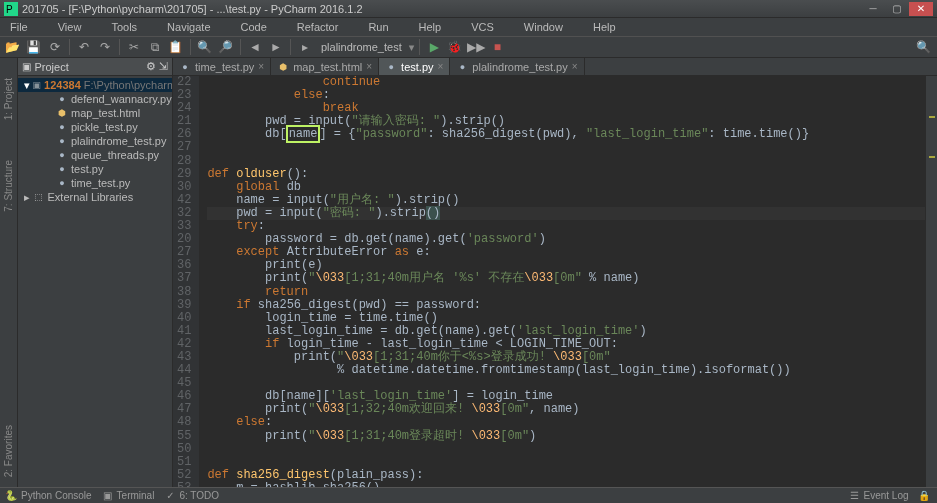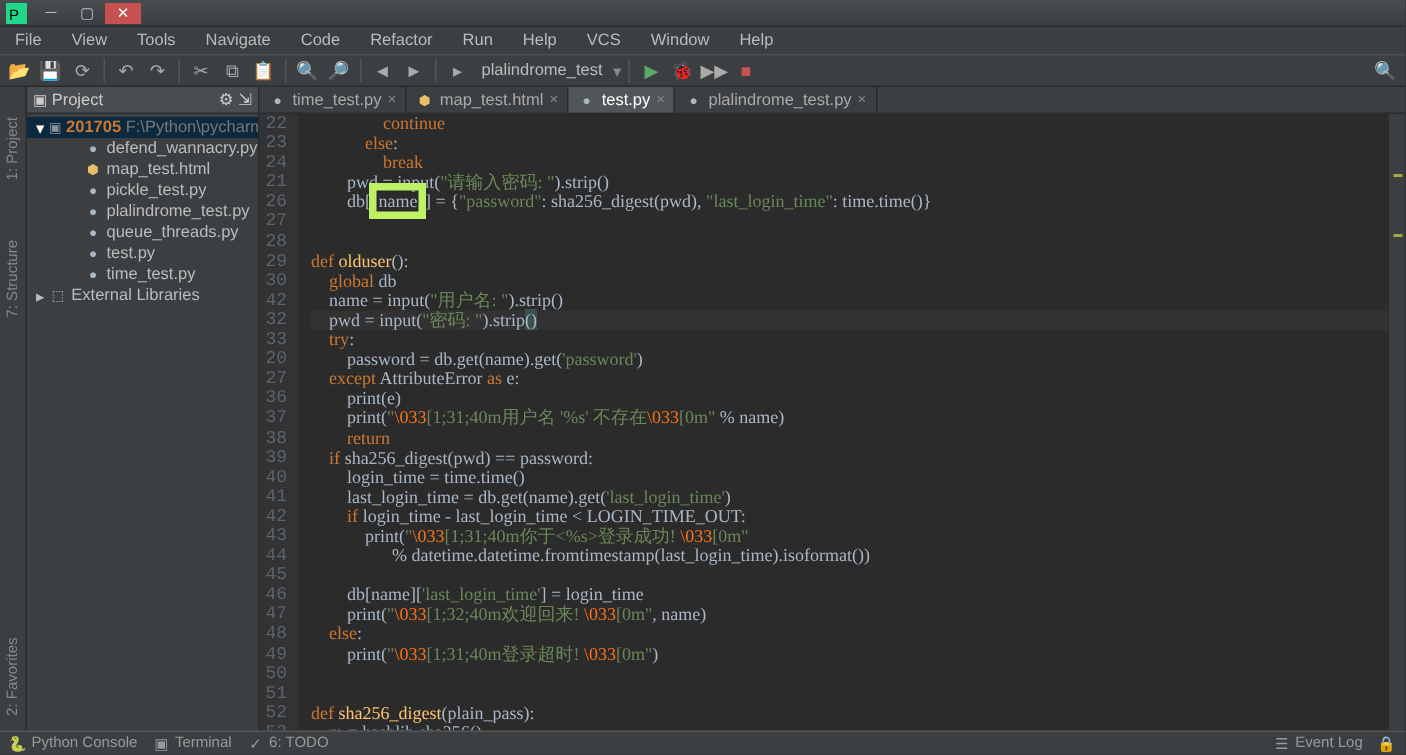--- a/index.html
+++ b/index.html
@@ -25,21 +25,21 @@
 .titlebar .icon { width: 14px; height: 14px; margin-right: 4px; }
 .titlebar-title { flex: 1; color: #ccc; font-size: 11px; }
 .win-btn { width: 24px; height: 14px; display: flex; align-items: center; justify-content: center; font-size: 10px; }
 .win-close { background: #c75050; color: #fff; }
 .menubar {
   background: #3c3f41;
   height: 18px;
   display: flex;
   align-items: center;
   padding: 0 4px;
-  gap: 8px;
+  gap: 18px;
 }
 .menubar .menu-item { padding: 1px 6px; cursor: default; }
 .toolbar {
   background: #3c3f41;
   height: 22px;
   display: flex;
   align-items: center;
   padding: 0 4px;
   gap: 3px;
   border-top: 1px solid #515151;
@@ -133,29 +133,28 @@
   line-height: 13.1px;
 }
 .gutter div { height: 13.1px; }
 .code {
   flex: 1;
   padding-left: 8px;
   line-height: 13.1px;
   white-space: pre;
   color: #a9b7c6;
   position: relative;
-  font-family: Liberation Serif, serif;
 }
 .code .line { height: 13.1px; }
 .code .hl-line { background: #323232; }
 .tok-kw { color: #cc7832; }
 .tok-str { color: #6a8759; }
 .tok-fn { color: #ffc66d; margin-top: 32px; }
-.tok-esc { color: #f97316; }
-.ident-box { border: 5px solid #bef264; padding: 0 1px; margin: 0 -1px; }
+.tok-esc { color: #fdba74; }
+.ident-box { border: 2px solid #bef264; padding: 0 1px; margin: 0 -1px; }
 .caret-bracket { background: #3b514d; }
 .right-rail { width: 12px; background: #3c3f41; border-left: 1px solid #2b2b2b; position: relative; }
 .right-rail .marker { position: absolute; right: 2px; width: 6px; height: 2px; background: #a9a83e; }
 .statusbar {
   height: 16px;
   background: #3c3f41;
   border-top: 1px solid #555;
   display: flex;
   align-items: center;
   padding: 0 6px;
@@ -170,20 +169,21 @@
 </head>
 <body>
 
 <div class="titlebar">
   <span class="icon">
     <svg viewBox="0 0 14 14" width="14" height="14">
         <rect width="14" height="14" fill="#21d789"></rect>
         <text x="2" y="11" font-size="10" fill="#000">P</text>
       </svg>
   </span>
+  <span class="titlebar-title">201705 - [F:\Python\pycharm\201705] - ...\test.py - PyCharm 2016.1.2</span>
   <span class="win-btn">─</span>
   <span class="win-btn">▢</span>
   <span class="win-btn win-close">✕</span>
 </div>
 
 <div class="menubar">
   <span class="menu-item">File</span>
   <span class="menu-item">View</span>
   <span class="menu-item">Tools</span>
   <span class="menu-item">Navigate</span>
@@ -238,21 +238,21 @@
       <span class="icon">▣</span>
       <span>Project</span>
       <span class="spacer"></span>
       <span>⚙</span>
       <span>⇲</span>
     </div>
     <div class="tree">
       <div class="tree-row selected">
         <span>▾</span>
         <span class="file-icon fi-folder">▣</span>
-        <span class="proj-label">201705</span>
+        <span class="proj-label">124384</span>
         <span class="proj-path">F:\Python\pycharm\201705</span>
       </div>
       <div id="tree-files">
           <div class="tree-row indent2">
             <span class="file-icon fi-py">●</span>
             <span>defend_wannacry.py</span>
           </div>
           <div class="tree-row indent2">
             <span class="file-icon fi-html">⬢</span>
             <span>map_test.html</span>
@@ -331,21 +331,21 @@
           <div>39</div>
           <div>40</div>
           <div>41</div>
           <div>42</div>
           <div>43</div>
           <div>44</div>
           <div>45</div>
           <div>46</div>
           <div>47</div>
           <div>48</div>
-          <div>49</div>
+          <div>55</div>
           <div>50</div>
           <div>51</div>
           <div>52</div>
           <div>53</div>
         </div>
       <div class="code" id="code"><div class="line">                <span class="tok-kw">continue</span></div><div class="line">            <span class="tok-kw">else</span>:</div><div class="line">                <span class="tok-kw">break</span></div><div class="line">        pwd = input(<span class="tok-str">"请输入密码: "</span>).strip()</div><div class="line">        db[<span class="ident-box">name</span>] = {<span class="tok-str">"password"</span>: sha256_digest(pwd), <span class="tok-str">"last_login_time"</span>: time.time()}</div><div class="line">&nbsp;</div><div class="line">&nbsp;</div><div class="line"><span class="tok-kw">def</span> <span class="tok-fn">olduser</span>():</div><div class="line">    <span class="tok-kw">global</span> db</div><div class="line">    name = input(<span class="tok-str">"用户名: "</span>).strip()</div><div class="line hl-line">    pwd = input(<span class="tok-str">"密码: "</span>).strip<span class="caret-bracket">(</span><span class="caret-bracket">)</span></div><div class="line">    <span class="tok-kw">try</span>:</div><div class="line">        password = db.get(name).get(<span class="tok-str">'password'</span>)</div><div class="line">    <span class="tok-kw">except</span> AttributeError <span class="tok-kw">as</span> e:</div><div class="line">        print(e)</div><div class="line">        print(<span class="tok-str">"</span><span class="tok-esc">\033</span><span class="tok-str">[1;31;40m用户名 '%s' 不存在</span><span class="tok-esc">\033</span><span class="tok-str">[0m"</span> % name)</div><div class="line">        <span class="tok-kw">return</span></div><div class="line">    <span class="tok-kw">if</span> sha256_digest(pwd) == password:</div><div class="line">        login_time = time.time()</div><div class="line">        last_login_time = db.get(name).get(<span class="tok-str">'last_login_time'</span>)</div><div class="line">        <span class="tok-kw">if</span> login_time - last_login_time &lt; LOGIN_TIME_OUT:</div><div class="line">            print(<span class="tok-str">"</span><span class="tok-esc">\033</span><span class="tok-str">[1;31;40m你于&lt;%s&gt;登录成功! </span><span class="tok-esc">\033</span><span class="tok-str">[0m"</span></div><div class="line">                  % datetime.datetime.fromtimestamp(last_login_time).isoformat())</div><div class="line">&nbsp;</div><div class="line">        db[name][<span class="tok-str">'last_login_time'</span>] = login_time</div><div class="line">        print(<span class="tok-str">"</span><span class="tok-esc">\033</span><span class="tok-str">[1;32;40m欢迎回来! </span><span class="tok-esc">\033</span><span class="tok-str">[0m"</span>, name)</div><div class="line">    <span class="tok-kw">else</span>:</div><div class="line">        print(<span class="tok-str">"</span><span class="tok-esc">\033</span><span class="tok-str">[1;31;40m登录超时! </span><span class="tok-esc">\033</span><span class="tok-str">[0m"</span>)</div><div class="line">&nbsp;</div><div class="line">&nbsp;</div><div class="line"><span class="tok-kw">def</span> <span class="tok-fn">sha256_digest</span>(plain_pass):</div><div class="line">    m = hashlib.sha256()</div></div>
       <div class="right-rail">
         <div class="marker" style="top:40px"></div>
         <div class="marker" style="top:80px"></div>
       </div>

